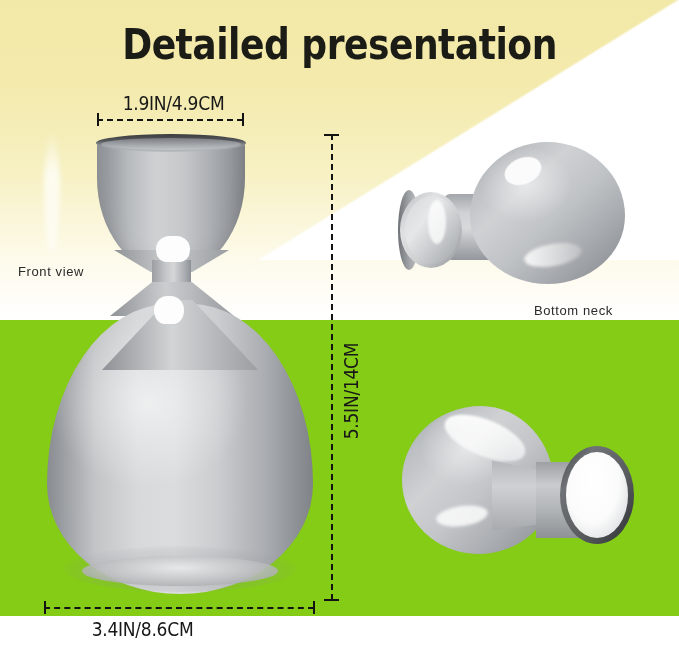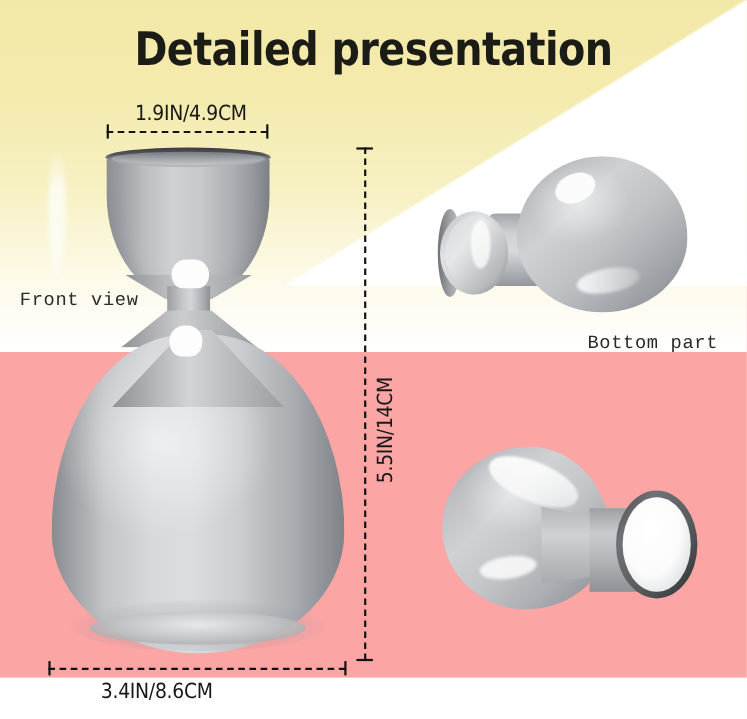--- a/index.html
+++ b/index.html
@@ -5,21 +5,21 @@
   * { box-sizing: border-box; margin: 0; padding: 0; }
   html, body {
     width: 679px; height: 654px;
     font-family: "Liberation Sans", sans-serif;
     background: #ffffff;
     overflow: hidden;
   }
   #stage {
     position: relative;
     width: 679px; height: 616px;
-    background: #fca5a5;
+    background: #84cc16;
   }
 
   
   .bg-yellow {
     position: absolute; left: 0; top: 0;
     width: 679px; height: 320px;
     background: linear-gradient(to bottom, #f2e9a8 0%, #f3eaac 26%, #f7f1c4 55%, #fdfaea 80%, #ffffff 100%);
   }
   .bg-wedge2 {
     position: absolute; right: 0; top: 0;
@@ -85,22 +85,22 @@
   #dim-bot-cap-l  { left: 44px; top: 601px; }
   #dim-bot-cap-r  { left: 313px; top: 601px; }
 
   #dim-right-line { left: 331px; top: 134px; height: 466px; }
   #dim-right-cap-t{ left: 324px; top: 134px; }
   #dim-right-cap-b{ left: 324px; top: 599px; }
 
   
   .hand {
     position: absolute;
-    font-family: Liberation Mono, monospace;
-    font-size: 17px;
+    font-family: Liberation Sans, sans-serif;
+    font-size: 13px;
     color: #2a2a2a;
     white-space: nowrap;
     letter-spacing: 0.6px;
     text-align: center;
   }
   #label-front  { left: 18px; top: 264px; }
   #label-bottom { left: 534px; top: 303px; }
   #label-side   { left: 403px; top: 578px; }
 
   
@@ -398,15 +398,15 @@
   <div class="dline-h" id="dim-bot-line"></div>
   <div class="cap-v" id="dim-bot-cap-l"></div>
   <div class="cap-v" id="dim-bot-cap-r"></div>
 
   <div class="dim-text" id="dim-right-text">5.5IN/14CM</div>
   <div class="dline-v" id="dim-right-line"></div>
   <div class="cap-h" id="dim-right-cap-t"></div>
   <div class="cap-h" id="dim-right-cap-b"></div>
 
   <div class="hand" id="label-front">Front view</div>
-  <div class="hand" id="label-bottom">Bottom part</div>
+  <div class="hand" id="label-bottom">Bottom neck</div>
 
 </div>
 
 </body></html>

